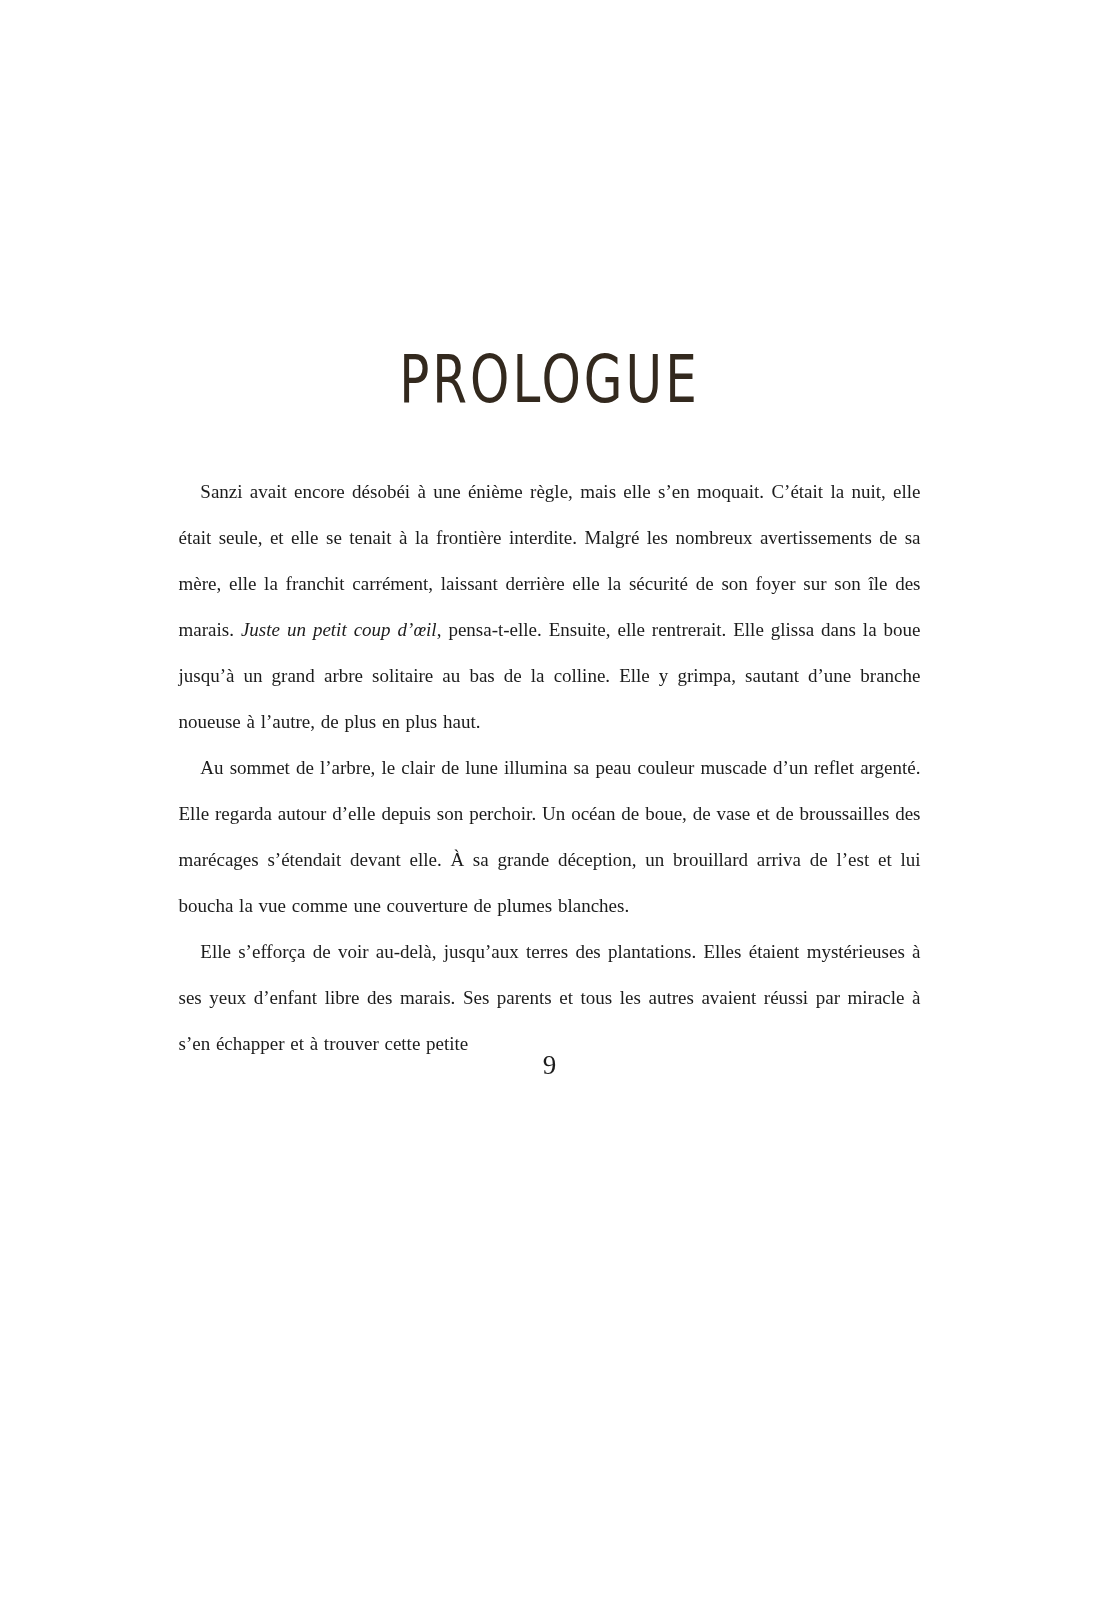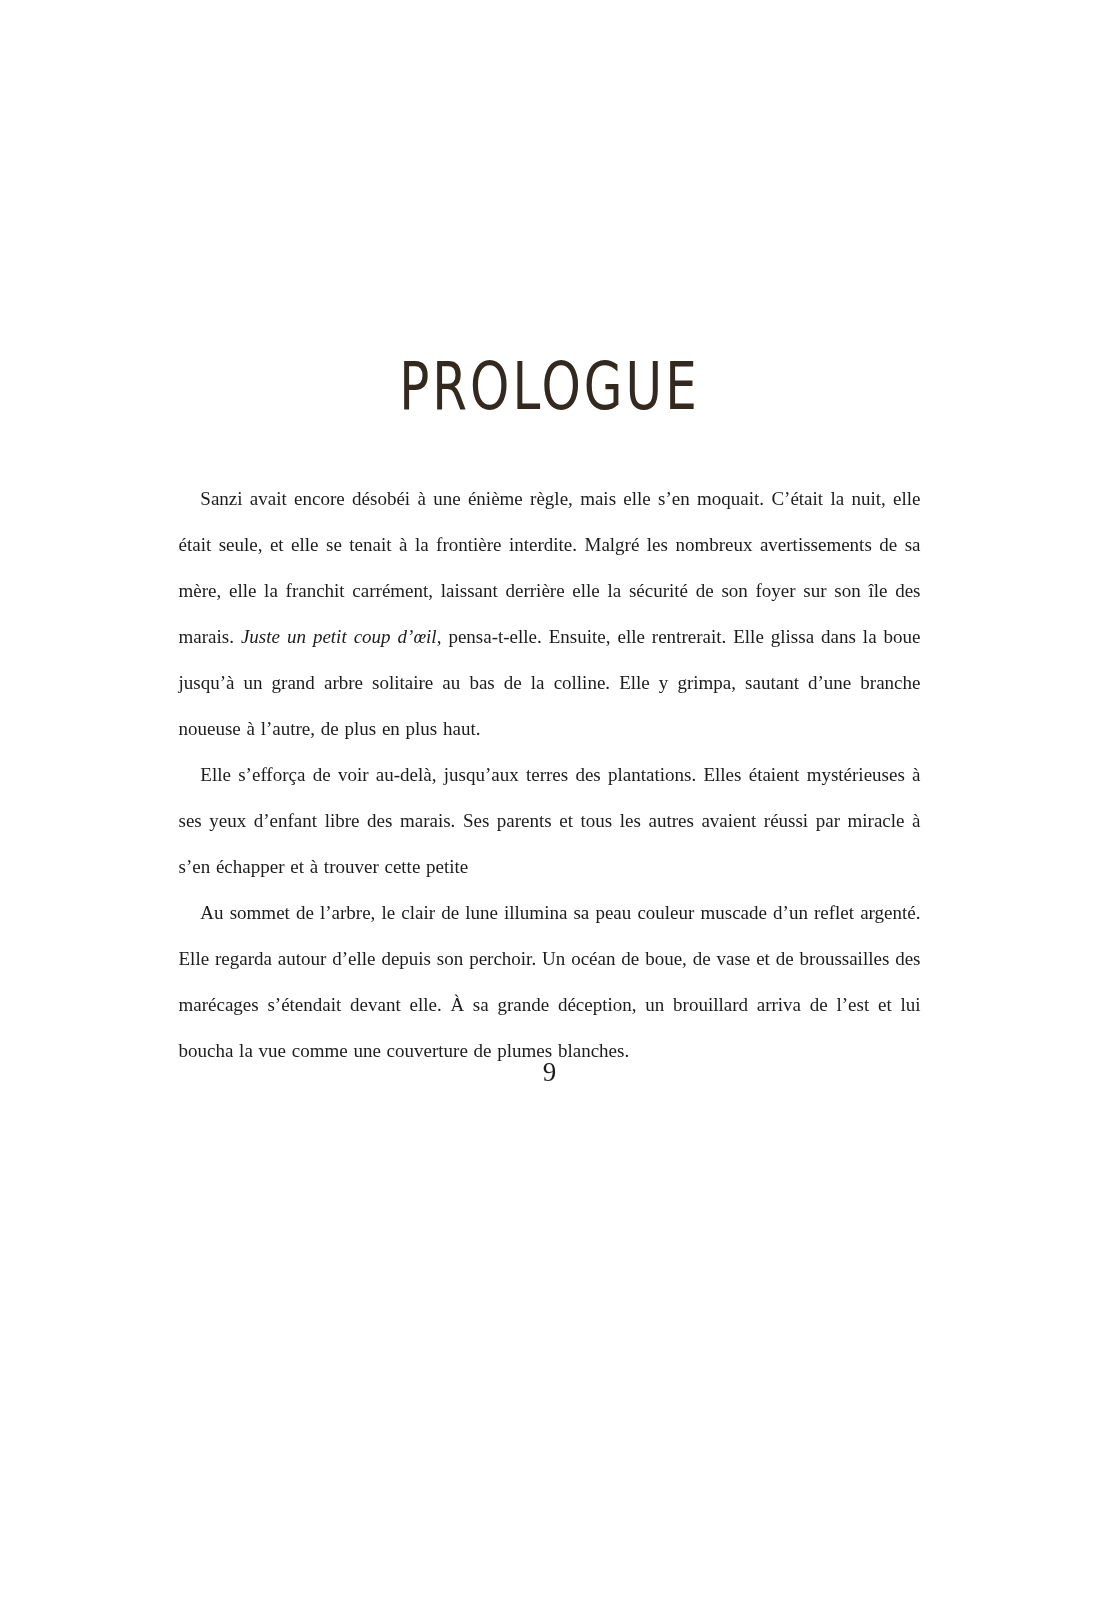--- a/index.html
+++ b/index.html
@@ -4,21 +4,21 @@
 <style>
   html, body {
     margin: 0;
     padding: 0;
     background: #ffffff;
   }
   .book-page {
     position: relative;
     width: 1099px;
     height: 1210px;
-    margin: 16px auto;
+    margin: 9px auto;
     background: #ffffff;
     overflow: hidden;
     font-family: "Liberation Serif", serif;
     color: #1c1c1c;
   }
   .chapter-title {
     margin: 0;
     padding-top: 252px;
     text-align: center;
     font-family: "DejaVu Sans", sans-serif;
@@ -60,19 +60,19 @@
 <body>
 
 <div class="book-page">
 
   <h1 class="chapter-title">PROLOGUE</h1>
 
   <div class="body-text" lang="fr">
     <p>
       <span>Sanzi avait encore désobéi à une énième règle, mais elle s’en moquait. C’était la nuit, elle était seule, et elle se tenait à la frontière interdite. Malgré les nombreux avertissements de sa mère, elle la franchit carrément, laissant derrière elle la sécurité de son foyer sur son île des marais. </span><em>Juste un petit coup d’œil</em><span>, pensa-t-elle. Ensuite, elle rentrerait. Elle glissa dans la boue jusqu’à un grand arbre solitaire au bas de la colline. Elle y grimpa, sautant d’une branche noueuse à l’autre, de plus en plus haut.</span>
     </p>
+    <p>Au sommet de l’arbre, le clair de lune illumina sa peau couleur muscade d’un reflet argenté. Elle regarda autour d’elle depuis son perchoir. Un océan de boue, de vase et de broussailles des marécages s’étendait devant elle. À sa grande déception, un brouillard arriva de l’est et lui boucha la vue comme une couverture de plumes blanches.</p>
     <p>Elle s’efforça de voir au-delà, jusqu’aux terres des plantations. Elles étaient mystérieuses à ses yeux d’enfant libre des marais. Ses parents et tous les autres avaient réussi par miracle à s’en échapper et à trouver cette petite</p>
-    <p>Au sommet de l’arbre, le clair de lune illumina sa peau couleur muscade d’un reflet argenté. Elle regarda autour d’elle depuis son perchoir. Un océan de boue, de vase et de broussailles des marécages s’étendait devant elle. À sa grande déception, un brouillard arriva de l’est et lui boucha la vue comme une couverture de plumes blanches.</p>
   </div>
 
   <div class="page-number">9</div>
 
 </div>
 
 </body></html>

